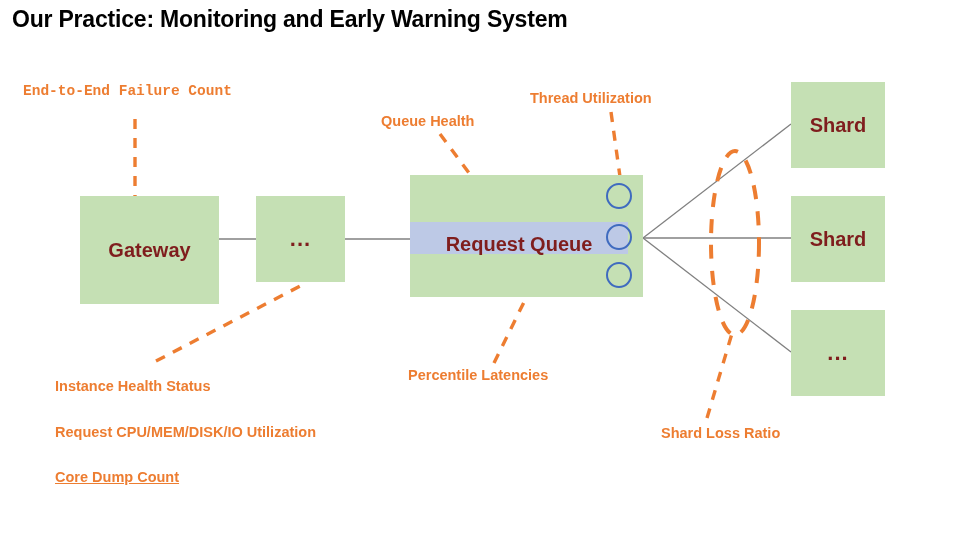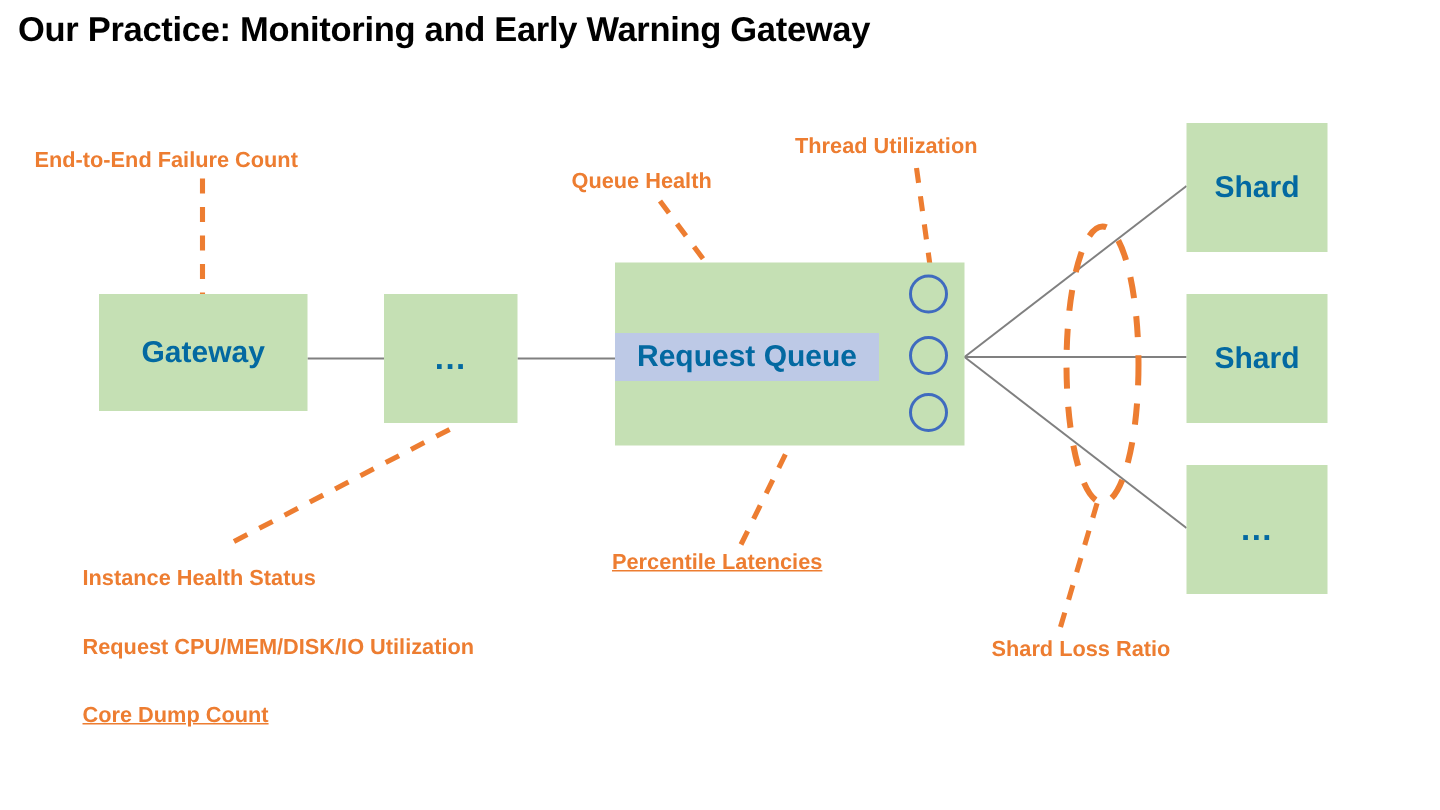--- a/index.html
+++ b/index.html
@@ -31,45 +31,45 @@
     position:absolute;
     background:#c5e0b4;
     display:flex;
     align-items:center;
     justify-content:center;
     box-sizing:border-box;
   }
   .node-label{
     font-size:20px;
     font-weight:bold;
-    color:#0369a1;
+    color:#7f1d1d;
     white-space:nowrap;
     line-height:1;
   }
   .node-label.dots{
     font-size:22px;
     letter-spacing:1px;
   }
 
   
-  #node-gateway{left:66px;top:196px;width:139px;height:78px;}
+  #node-gateway{left:80px;top:196px;width:139px;height:108px;}
   
   #node-middle{left:256px;top:196px;width:89px;height:86px;}
   
   #node-queue{
     left:410px;top:175px;width:233px;height:122px;
     display:block;
   }
   .queue-bar{
     position:absolute;
     left:0;top:47px;
-    width:176px;height:32px;
+    width:218px;height:32px;
     background:#bdc9e6;
     display:flex;
-    align-items:center;
+    align-items:flex-end;
     justify-content:center;
   }
   .queue-bar .node-label{font-size:20px;}
   .thread-circle{
     position:absolute;
     width:26px;height:26px;
     border:2.5px solid #3f6bbf;
     border-radius:50%;
     box-sizing:border-box;
     background:transparent;
@@ -85,35 +85,35 @@
 
   
   .annot{
     position:absolute;
     color:#ED7D31;
     font-weight:bold;
     font-size:14.5px;
     white-space:nowrap;
     line-height:1;
   }
-  #annot-e2e{left:23px;top:100px;}
+  #annot-e2e{left:23px;top:84px;font-family:Liberation Mono, monospace;}
   #annot-queue-length{left:381px;top:114px;}
   #annot-thread{left:530px;top:91px;text-align:center;}
   #annot-health{left:55px;top:379px;}
   #annot-cpu{left:55px;top:425px;}
   #annot-core{left:55px;top:470px;text-decoration:underline;}
-  #annot-latency{left:408px;top:368px;text-decoration:underline;}
+  #annot-latency{left:408px;top:368px;}
   #annot-shard-loss{left:633px;top:426px;margin-left:28px;}
 </style>
 </head>
 <body>
 
 <div id="stage">
 
-  <div class="title">Our Practice: Monitoring and Early Warning Gateway</div>
+  <div class="title">Our Practice: Monitoring and Early Warning System</div>
 
   <svg id="wires" viewBox="0 0 960 540" xmlns="http://www.w3.org/2000/svg">
 
     <line x1="205" y1="239" x2="256" y2="239" stroke="#808080" stroke-width="1.4"></line>
     <line x1="345" y1="239" x2="410" y2="239" stroke="#808080" stroke-width="1.4"></line>
     <line x1="643" y1="238" x2="791" y2="238" stroke="#808080" stroke-width="1.4"></line>
     <line x1="643" y1="238" x2="791" y2="124" stroke="#808080" stroke-width="1.3"></line>
     <line x1="643" y1="238" x2="791" y2="352" stroke="#808080" stroke-width="1.3"></line>
 
     <line x1="135" y1="119" x2="135" y2="196" stroke="#ED7D31" stroke-width="3.4" stroke-dasharray="10,9"></line>

